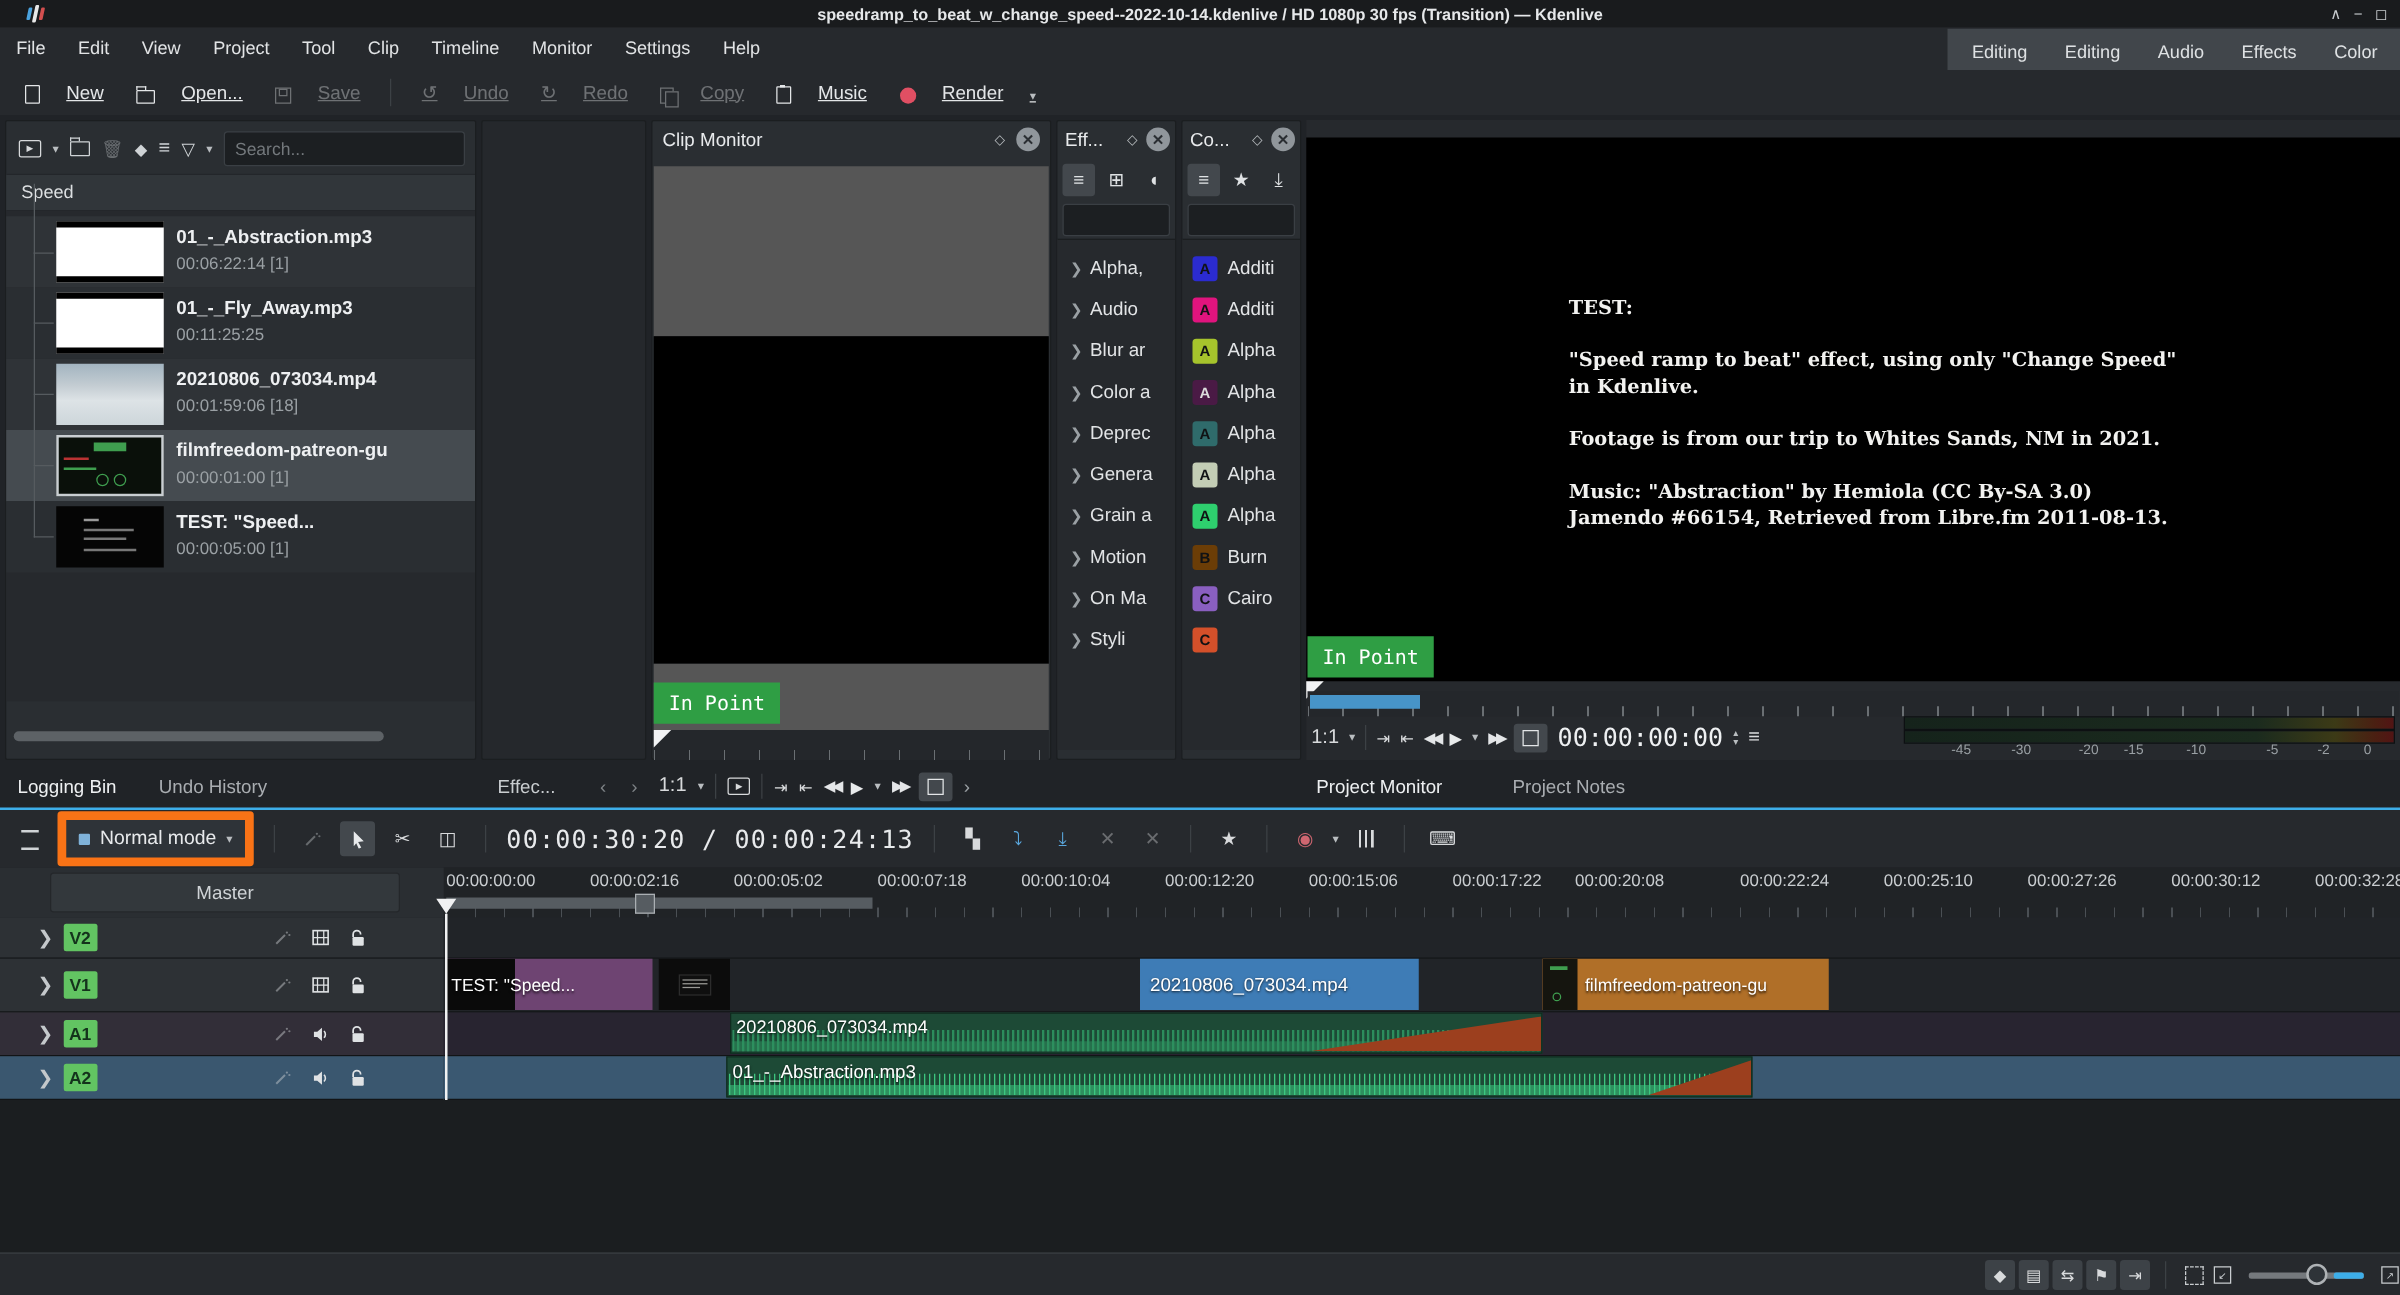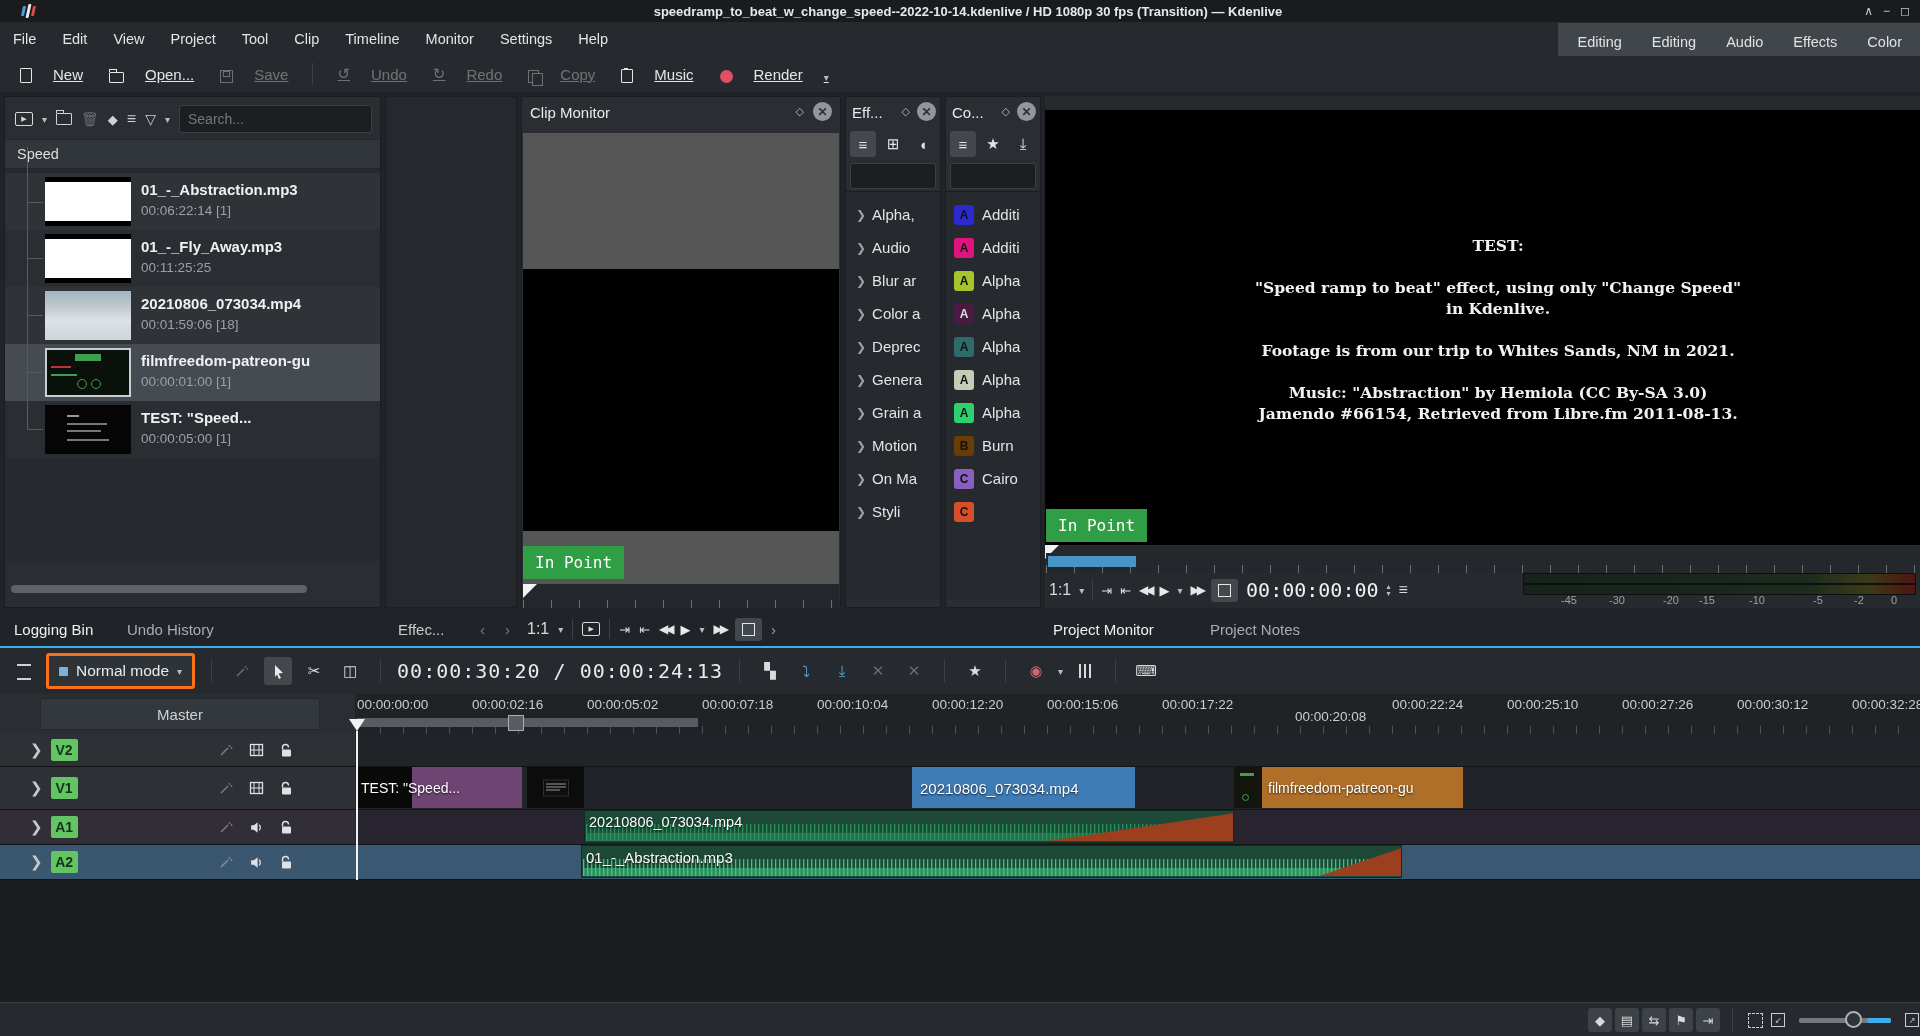--- a/index.html
+++ b/index.html
@@ -1,18 +1,18 @@
 <!DOCTYPE html>
 <html><head>
 <meta charset="utf-8">
 <style>
   html,body{margin:0;padding:0;background:#101214;}
   .app{position:relative;width:1920px;height:1036px;background:#202327;overflow:hidden;
        font-family:"Liberation Sans",sans-serif;color:#dfe2e4;font-size:14px;}
-  .abs{position:absolute;text-align:center;}
+  .abs{position:absolute;}
   .flex{display:flex;align-items:center;}
   .dim{opacity:.38;}
   .mono{font-family:"DejaVu Sans Mono","Liberation Mono",monospace;}
 
   
   .titlebar{position:absolute;left:0;top:0;width:1920px;height:22px;background:#191b1d;
             display:flex;align-items:center;padding-left:16px;}
   .titlebar .title{position:absolute;left:0;right:0;text-align:center;font-weight:bold;
             font-size:13px;color:#e6e8ea;}
   .app-logo{position:relative;width:16px;height:14px;margin-left:6px;z-index:2;}
@@ -108,21 +108,21 @@
   .screen-text{position:absolute;font-family:"DejaVu Serif","Liberation Serif",serif;font-weight:bold;
                font-size:15.5px;line-height:21px;color:#f2f2f0;}
   .screen-text div{min-height:21px;white-space:nowrap;}
   .meter-bar{position:absolute;left:0;right:2px;height:9px;border:1px solid #0d1012;
      background:linear-gradient(90deg,#15231b 0%,#1b2b1e 72%,#3c3a16 88%,#4a2012 96%,#521414 100%);}
   .meter-lbl{position:absolute;font-size:11px;color:#9aa0a4;top:21px;}
 
   
   .tl-toolbar{position:absolute;left:0;top:646px;width:1920px;height:48px;background:#26292d;
       border-top:2px solid #3daee9;display:flex;align-items:center;gap:8px;padding-left:10px;box-sizing:border-box;}
-  .combo{display:flex;align-items:center;gap:8px;background:#2e3338;border:3px solid #f97316;border-radius:3px;
+  .combo{display:flex;align-items:center;gap:8px;background:#2e3338;border:7px solid #f97316;border-radius:3px;
          height:30px;padding:0 10px;font-size:15.5px;color:#e8eaec;}
   .tlt-btn{width:28px;height:28px;display:flex;align-items:center;justify-content:center;border-radius:3px;
            color:#d8dadc;font-size:15px;flex:none;}
   .tlt-btn.sel{background:#43484d;}
   .i-sliders{width:14px;height:12px;border-top:2px solid #cfd3d6;border-bottom:2px solid #cfd3d6;margin-top:2px;}
   .i-mixer{width:12px;height:14px;background:repeating-linear-gradient(90deg,#d8dadc 0 2px,transparent 2px 5px);}
 
   .tl-rulerrow{position:absolute;left:0;top:694px;width:1920px;height:40px;background:#202326;}
   .master-btn{position:absolute;left:40px;top:4px;width:278px;height:30px;background:#33383c;border:1px solid #24272a;
       border-radius:3px;display:flex;align-items:center;justify-content:center;font-size:15px;color:#cfd3d6;}
@@ -577,21 +577,21 @@
     </div>
     <div class="ruler">
       <span class="rlabel" style="left:2px;">00:00:00:00</span>
       <span class="rlabel" style="left:117px;">00:00:02:16</span>
       <span class="rlabel" style="left:232px;">00:00:05:02</span>
       <span class="rlabel" style="left:347px;">00:00:07:18</span>
       <span class="rlabel" style="left:462px;">00:00:10:04</span>
       <span class="rlabel" style="left:577px;">00:00:12:20</span>
       <span class="rlabel" style="left:692px;">00:00:15:06</span>
       <span class="rlabel" style="left:807px;">00:00:17:22</span>
-      <span class="rlabel" style="left:940px;margin-top:12px;">00:00:20:08</span>
+      <span class="rlabel" style="left:905px;">00:00:20:08</span>
       <span class="rlabel" style="left:1037px;">00:00:22:24</span>
       <span class="rlabel" style="left:1152px;">00:00:25:10</span>
       <span class="rlabel" style="left:1267px;">00:00:27:26</span>
       <span class="rlabel" style="left:1382px;">00:00:30:12</span>
       <span class="rlabel" style="left:1497px;">00:00:32:28</span>
       <span class="zonebar">
         <span class="zonehandle"></span>
       </span>
     </div>
   </div>

